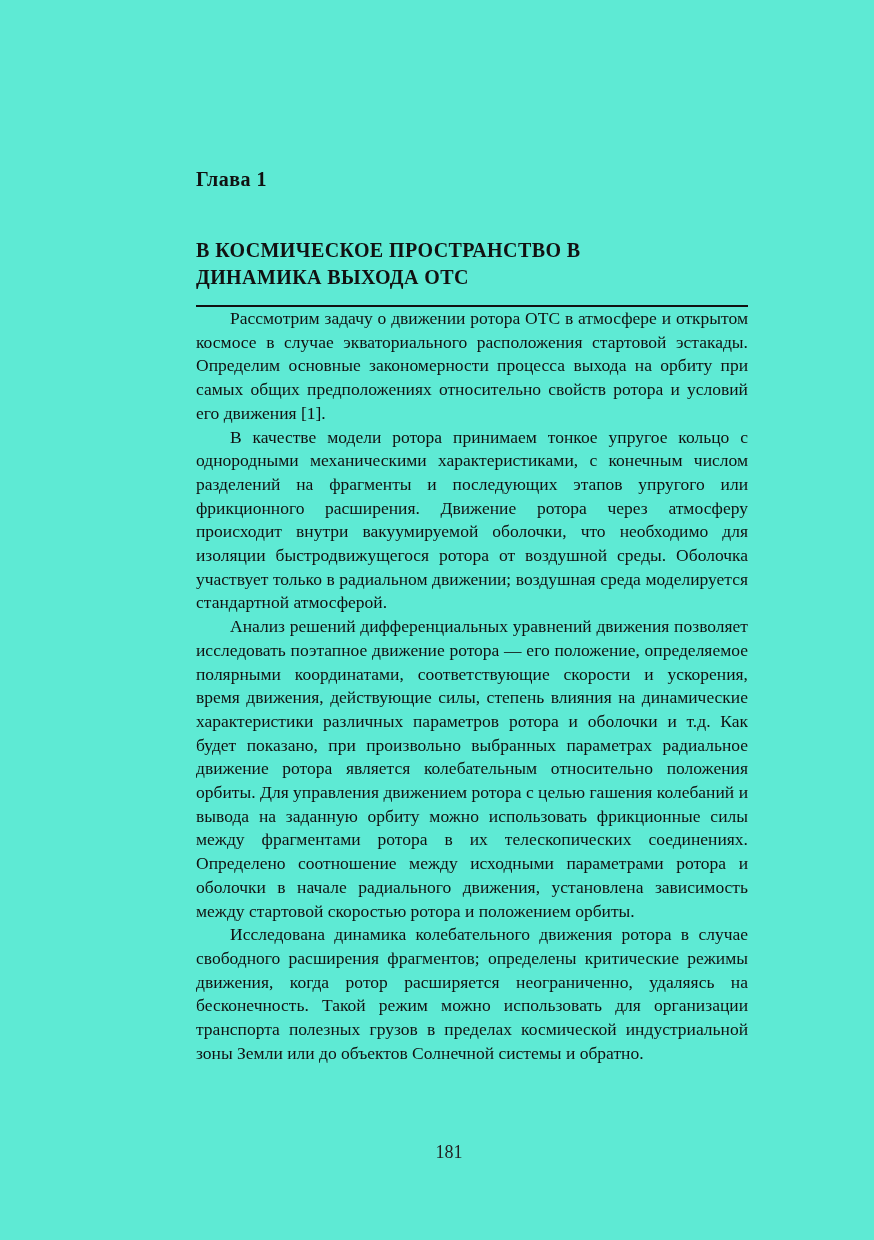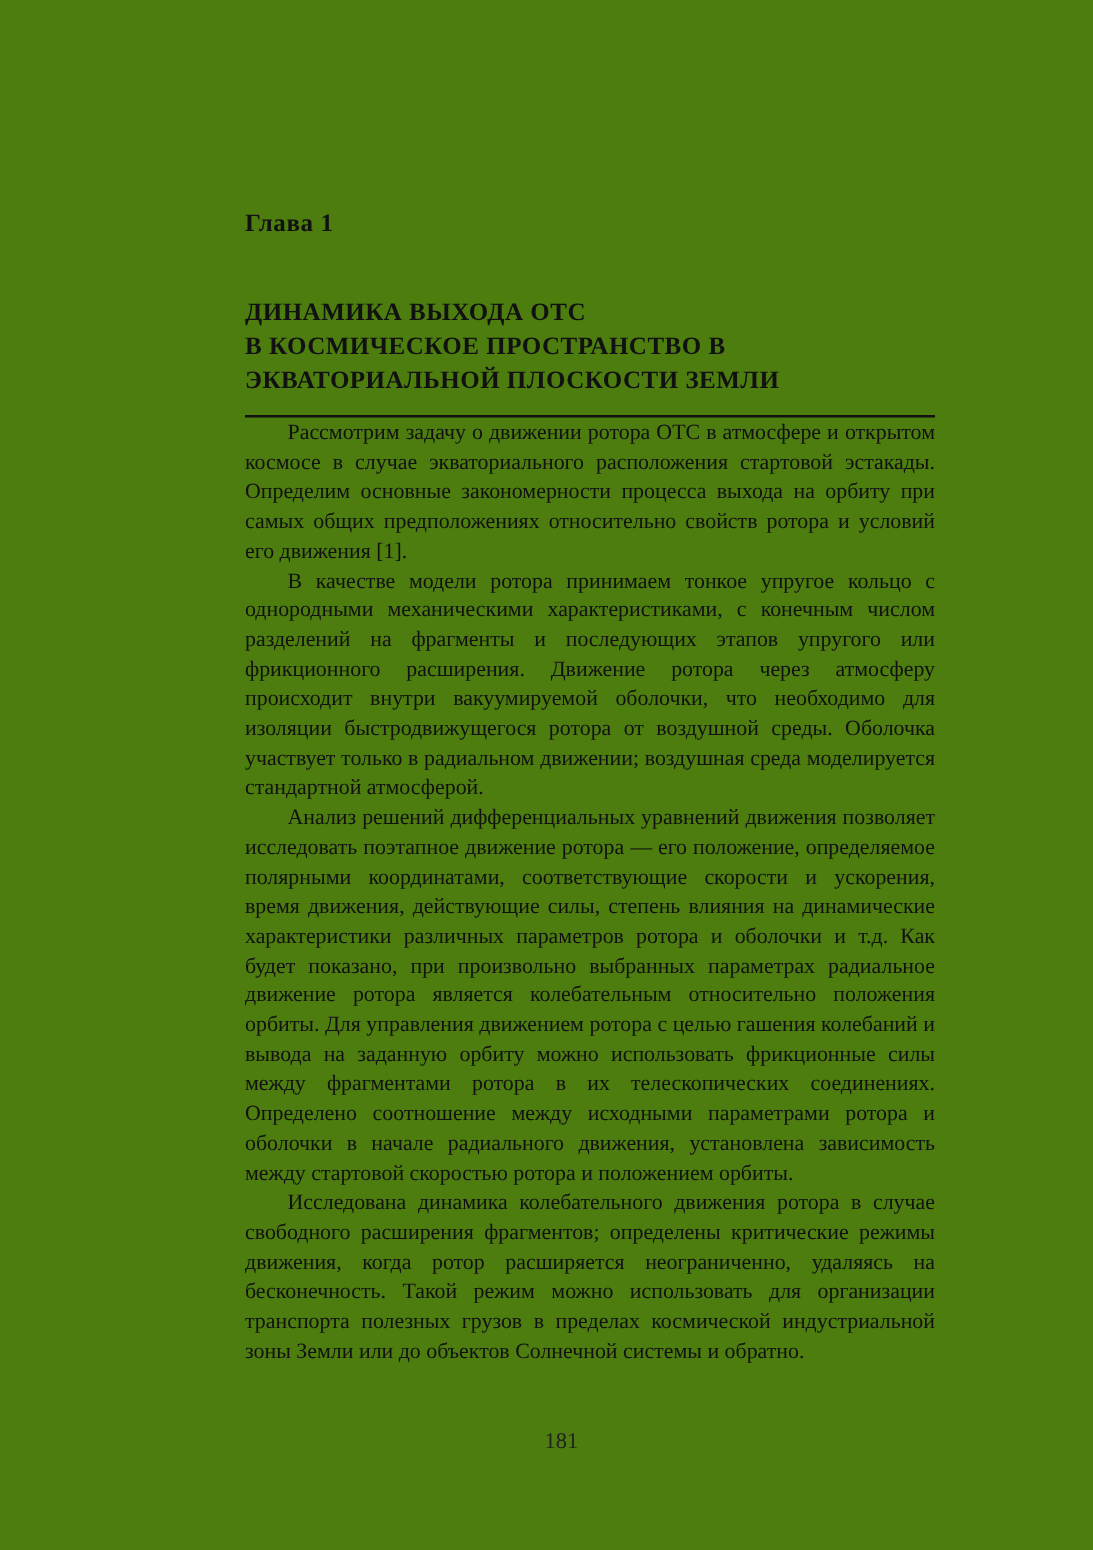--- a/index.html
+++ b/index.html
@@ -5,21 +5,21 @@
   html, body {
     margin: 0;
     padding: 0;
     background: #e9e9e9;
   }
   .scan-page {
     position: relative;
     width: 874px;
     height: 1240px;
     margin: 0 auto;
-    background: #4d7c0f;
+    background: #5eead4;
     color: #111;
     font-family: "Liberation Serif", "DejaVu Serif", serif;
     box-sizing: border-box;
     overflow: hidden;
   }
   .text-column {
     position: absolute;
     left: 196px;
     top: 168px;
     width: 552px;
@@ -62,23 +62,22 @@
   }
 </style>
 </head>
 <body>
 
 <div class="scan-page">
   <div class="text-column">
     <div class="chapter-heading">Глава 1</div>
 
     <h1 class="book-title">
+      <span class="title-line">В КОСМИЧЕСКОЕ ПРОСТРАНСТВО В</span>
       <span class="title-line">ДИНАМИКА ВЫХОДА ОТС</span>
-      <span class="title-line">В КОСМИЧЕСКОЕ ПРОСТРАНСТВО В</span>
-      <span class="title-line">ЭКВАТОРИАЛЬНОЙ ПЛОСКОСТИ ЗЕМЛИ</span>
     </h1>
 
     <div class="body-text">
       <p>Рассмотрим задачу о движении ротора ОТС в атмосфере и открытом космосе в случае экваториального расположения стартовой эстакады. Определим основные закономерности процесса выхода на орбиту при самых общих предположениях относительно свойств ротора и условий его движения [1].</p>
       <p>В качестве модели ротора принимаем тонкое упругое кольцо с однородными механическими характеристиками, с конечным числом разделений на фрагменты и последующих этапов упругого или фрикционного расширения. Движение ротора через атмосферу происходит внутри вакуумируемой оболочки, что необходимо для изоляции быстродвижущегося ротора от воздушной среды. Оболочка участвует только в радиальном движении; воздушная среда моделируется стандартной атмосферой.</p>
       <p>Анализ решений дифференциальных уравнений движения позволяет исследовать поэтапное движение ротора — его положение, определяемое полярными координатами, соответствующие скорости и ускорения, время движения, действующие силы, степень влияния на динамические характеристики различных параметров ротора и оболочки и т.д. Как будет показано, при произвольно выбранных параметрах радиальное движение ротора является колебательным относительно положения орбиты. Для управления движением ротора с целью гашения колебаний и вывода на заданную орбиту можно использовать фрикционные силы между фрагментами ротора в их телескопических соединениях. Определено соотношение между исходными параметрами ротора и оболочки в начале радиального движения, установлена зависимость между стартовой скоростью ротора и положением орбиты.</p>
       <p>Исследована динамика колебательного движения ротора в случае свободного расширения фрагментов; определены критические режимы движения, когда ротор расширяется неограниченно, удаляясь на бесконечность. Такой режим можно использовать для организации транспорта полезных грузов в пределах космической индустриальной зоны Земли или до объектов Солнечной системы и обратно.</p>
     </div>
   </div>
 

